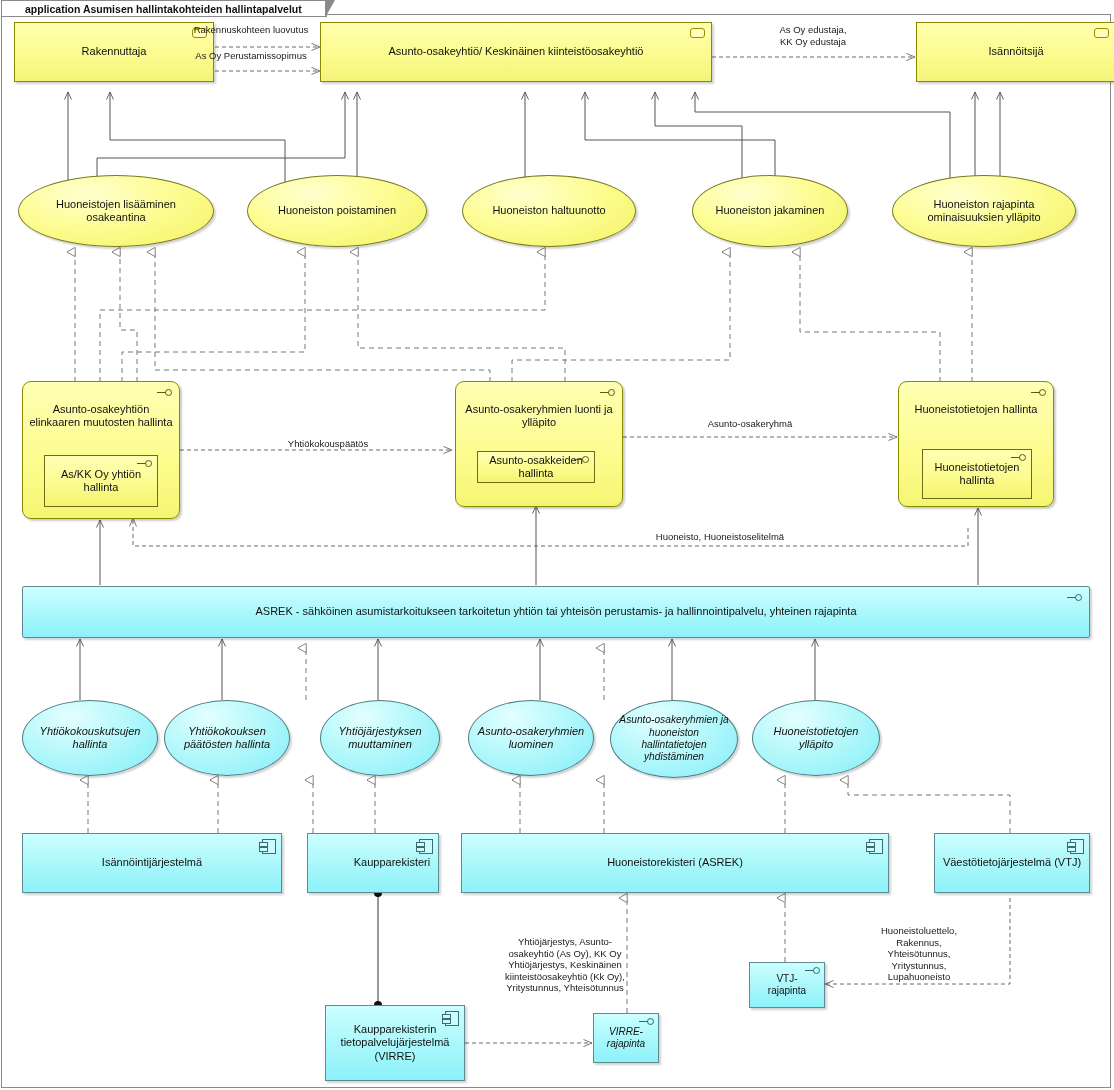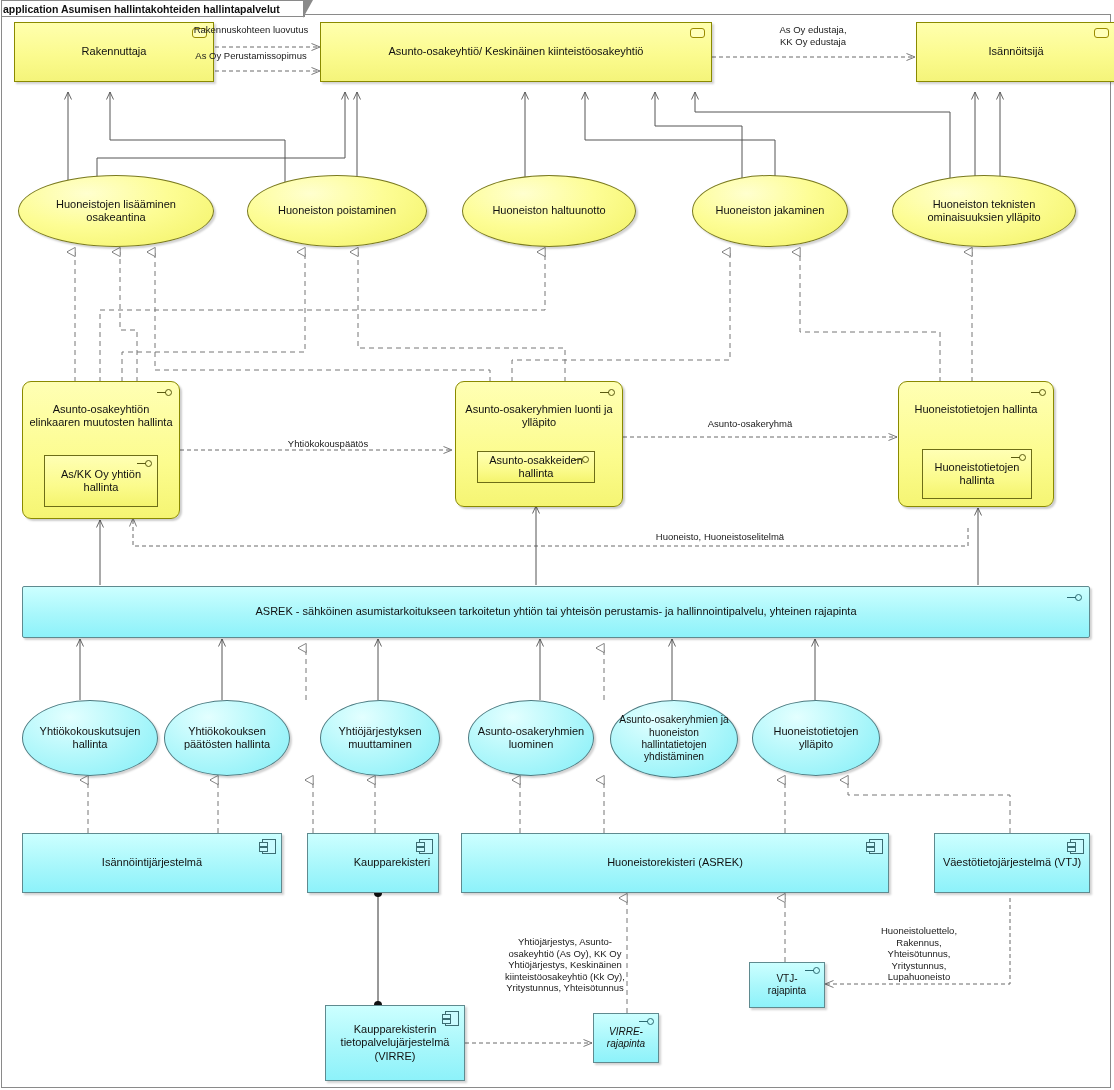--- a/index.html
+++ b/index.html
@@ -2,21 +2,21 @@
 <html><head>
 <meta charset="utf-8">
 <style>
   html,body{margin:0;padding:0;background:#ffffff;}
   body{font-family:"Liberation Sans","DejaVu Sans",sans-serif;}
   #canvas{position:relative;width:1114px;height:1090px;overflow:hidden;background:#fff;}
 
   
   #frame{position:absolute;left:1px;top:14px;width:1110px;height:1074px;border:1px solid #8a8a8a;background:#fff;box-sizing:border-box;}
   #frame-tab{position:absolute;left:1px;top:0px;height:17px;box-sizing:border-box;
-    border:1px solid #8a8a8a;background:#fff;padding:1px 24px 0 1px;font-size:10.5px;font-weight:bold;color:#111;white-space:nowrap;line-height:15px;}
+    border:1px solid #8a8a8a;background:#fff;padding:1px 24px 0 23px;font-size:10.5px;font-weight:bold;color:#111;white-space:nowrap;line-height:15px;}
   #frame-tab:after{content:"";position:absolute;right:-9px;top:-1px;width:0;height:0;
      border-left:10px solid #8a8a8a;border-bottom:18px solid transparent;}
   #frame-tab .tabclip{position:absolute;right:-8px;top:0px;width:0;height:0;
      border-left:9px solid #fff;border-bottom:16px solid transparent;}
 
   
   .node{position:absolute;box-sizing:border-box;display:flex;align-items:center;justify-content:center;
     text-align:center;font-size:11px;color:#111;line-height:1.22;padding:3px 6px;}
 
   
@@ -38,21 +38,21 @@
   
   .innerfn{position:absolute;background:linear-gradient(180deg,#ffffb4 0%,#fbfb8c 60%,#f4f46e 100%);
     border:1px solid #6d6d17;display:flex;align-items:center;justify-content:center;text-align:center;
     font-size:11px;color:#111;line-height:1.22;box-sizing:border-box;}
 
   
   .bluerect{background:linear-gradient(180deg,#ccffff 0%,#a8f7fb 55%,#8df2fa 100%);
     border:1px solid #5f8a8f;box-shadow:2px 2px 2px rgba(0,0,0,.18);}
   .bluerect.soft{border-radius:2px;}
   .ellipse-b{background:radial-gradient(ellipse at 35% 22%,#e3ffff 0%,#b6f8fb 45%,#83eff8 100%);
-    border:1px solid #4d7a80;border-radius:50%/50%;box-shadow:2px 2px 2px rgba(0,0,0,.18);}
+    border:1px solid #4d7a80;border-radius:50%/50%;box-shadow:2px 2px 2px rgba(0,0,0,.18);font-style:italic;}
 
   
   .lolly{position:absolute;right:6px;top:6px;width:16px;height:9px;}
   .lolly:before{content:"";position:absolute;left:0;top:4px;width:9px;height:1.4px;background:#5a5a10;}
   .lolly:after{content:"";position:absolute;left:8px;top:1px;width:5px;height:5px;border:1.4px solid #5a5a10;border-radius:50%;background:transparent;}
   .lolly.blue:before{background:#2c6a72;}
   .lolly.blue:after{border-color:#2c6a72;}
 
   
   .compicon{position:absolute;right:5px;top:5px;width:12px;height:13px;border:1.2px solid #3b6d73;background:#c9fbff;}
@@ -200,21 +200,21 @@
   <div class="node ellipse-y" style="left:247px;top:175px;width:180px;height:72px;">
     <span>Huoneiston poistaminen</span>
   </div>
   <div class="node ellipse-y" style="left:462px;top:175px;width:174px;height:72px;">
     <span>Huoneiston haltuunotto</span>
   </div>
   <div class="node ellipse-y" style="left:692px;top:175px;width:156px;height:72px;">
     <span>Huoneiston jakaminen</span>
   </div>
   <div class="node ellipse-y" style="left:892px;top:175px;width:184px;height:72px;">
-    <span>Huoneiston teknisten ominaisuuksien ylläpito</span>
+    <span>Huoneiston rajapinta ominaisuuksien ylläpito</span>
   </div>
 
   <div class="node appsvc" style="left:22px;top:381px;width:158px;height:138px;">
     <span class="lolly"></span>
     <span class="ttl">Asunto-osakeyhtiön elinkaaren muutosten hallinta</span>
   </div>
   <div class="innerfn" style="left:44px;top:455px;width:114px;height:52px;">
     <span class="lolly" style="right:4px;top:3px;"></span>
     <span>As/KK Oy yhtiön hallinta</span>
   </div>

